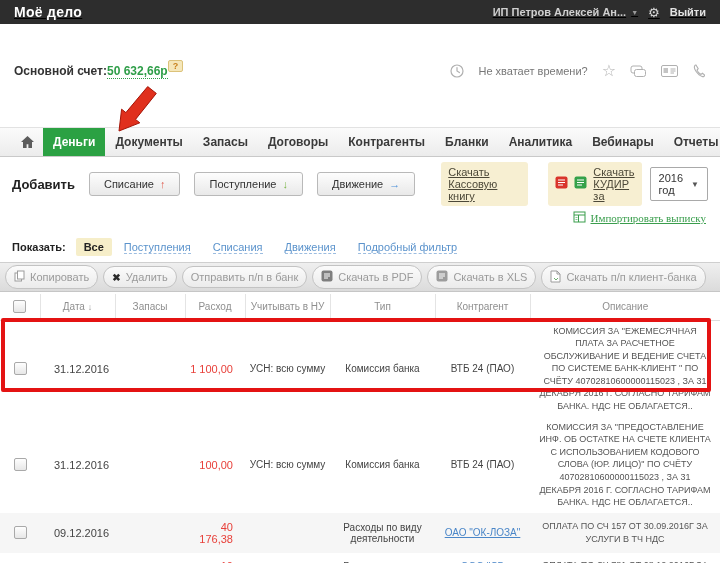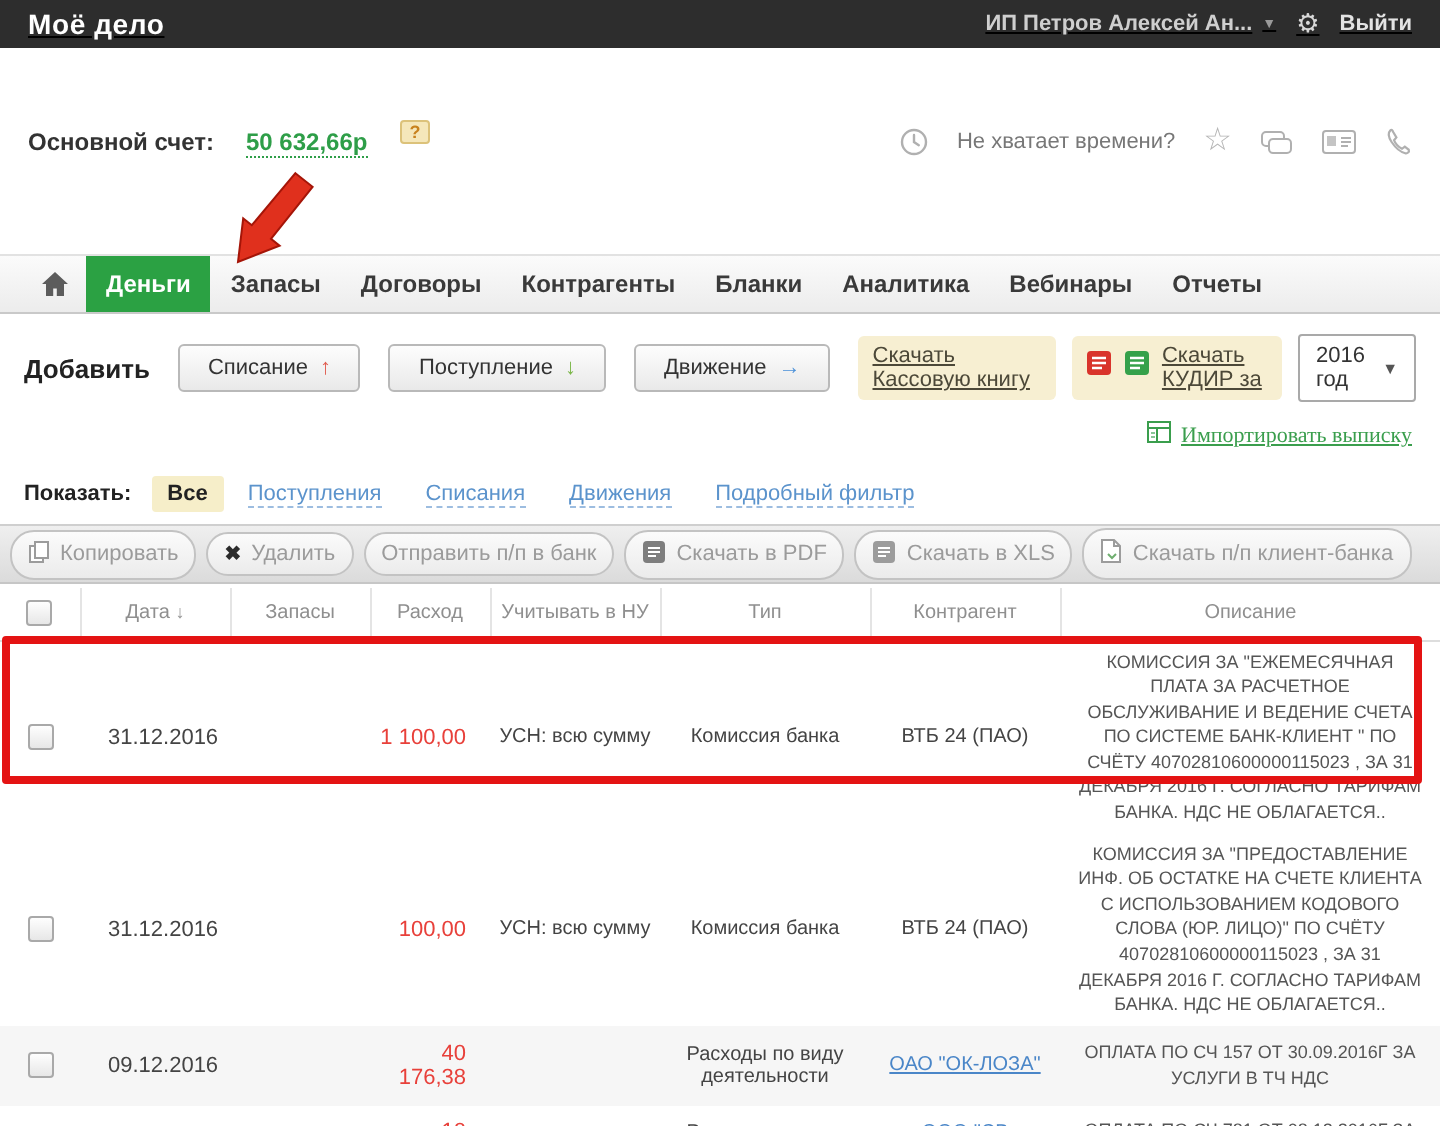--- a/index.html
+++ b/index.html
@@ -13,21 +13,21 @@
   .logo { color:#fff; font-weight:bold; font-size:14px; letter-spacing:.3px; }
   .topbar-right { display:flex; align-items:center; gap:10px; color:#cfcfcf; font-size:11px; font-weight:bold; }
   .user-menu { display:flex; align-items:center; gap:5px; cursor:pointer; }
   .tb-caret { font-size:7px; color:#9a9a9a; }
   .gear { font-size:13px; color:#d8d8d8; cursor:pointer; }
   .logout { color:#e3e3e3; cursor:pointer; }
 
   
   .account-row { position:absolute; top:58px; left:0; width:720px; height:26px;
     display:flex; align-items:center; justify-content:space-between; padding:0 14px; }
-  .acct-left { display:flex; align-items:center; gap:16px; font-size:12px; }
+  .acct-left { display:flex; align-items:center; gap:0; font-size:12px; }
   .acct-label { font-weight:bold; color:#333; }
   .balance { color:#2e9e48; font-weight:bold; border-bottom:1px dotted #2e9e48; cursor:pointer; }
   .help-badge { background:#f5e7ba; border:1px solid #dcc27a; color:#c8821e; font-size:9px; font-weight:bold;
     padding:0 4px; border-radius:2px; position:relative; top:-5px; cursor:pointer; }
   .quickbar { display:flex; align-items:center; gap:14px; color:#8f8f8f; }
   .quickbar .txt { font-size:11px; color:#777; cursor:pointer; }
   .q-ic { display:inline-flex; align-items:center; cursor:pointer; }
   .star { font-size:16px; color:#b5b5b5; line-height:1; }
 
   
@@ -44,21 +44,21 @@
   
   .addrow { position:absolute; top:169px; left:0; width:720px; height:30px;
     display:flex; align-items:center; padding:0 12px; }
   .add-label { font-size:13px; font-weight:bold; color:#222; margin-right:14px; }
   .btn { background:linear-gradient(#fdfdfd,#e9e9e9); border:1px solid #b9b9b9; border-radius:3px;
     font-size:11px; color:#333; padding:5px 14px; margin-right:14px; cursor:pointer; display:inline-flex; align-items:center; gap:6px; }
   .ar-green { color:#7ab648; font-weight:bold; }
   .ar-red { color:#e05c4f; font-weight:bold; }
   .ar-blue { color:#4a90d9; font-weight:bold; }
   .add-right { margin-left:auto; display:flex; align-items:center; gap:8px; }
-  .pill { background:#f7efd2; border-radius:3px; padding:4px 7px; display:inline-flex; align-items:center; gap:6px; }
+  .pill { background:#f7efd2; border-radius:3px; padding:4px 7px; display:inline-flex; align-items:center; gap:6px;margin-left:12px; }
   .pill a { font-size:11px; color:#4c4838; text-decoration:underline; cursor:pointer; }
   .year-select { background:#fff; border:1px solid #a9a9a9; border-radius:2px; font-size:11px; color:#333;
     padding:4px 8px; display:inline-flex; align-items:center; gap:8px; cursor:pointer; }
   .sel-caret { font-size:8px; color:#555; }
 
   
   .importrow { position:absolute; top:210px; left:0; width:720px; height:16px;
     display:flex; justify-content:flex-end; align-items:center; gap:5px; padding-right:14px;font-family:Liberation Serif, serif; }
   .import-link { font-size:11px; color:#3a9e4d; text-decoration:underline; cursor:pointer; }
 
@@ -156,20 +156,21 @@
     <path d="M37.7 1.6 L46.3 8.4 L25.5 34.4 L29.8 37.8 L9 46 L11.6 24.2 L15.9 27.6 Z" fill="#e0301d" stroke="#a51508" stroke-width="1"></path>
   </svg>
 
   <div class="nav">
     <span class="home">
       <svg width="15" height="14" viewBox="0 0 15 14">
           <path d="M7.5 1 1 7h2v6h3.6V9.2h1.8V13H12V7h2z" fill="#5c5c5c"></path>
         </svg>
     </span>
     <span class="tab active">Деньги</span>
+    <span class="tab">Документы</span>
     <span class="tab">Запасы</span>
     <span class="tab">Договоры</span>
     <span class="tab">Контрагенты</span>
     <span class="tab">Бланки</span>
     <span class="tab">Аналитика</span>
     <span class="tab">Вебинары</span>
     <span class="tab">Отчеты</span>
 
   </div>
 

